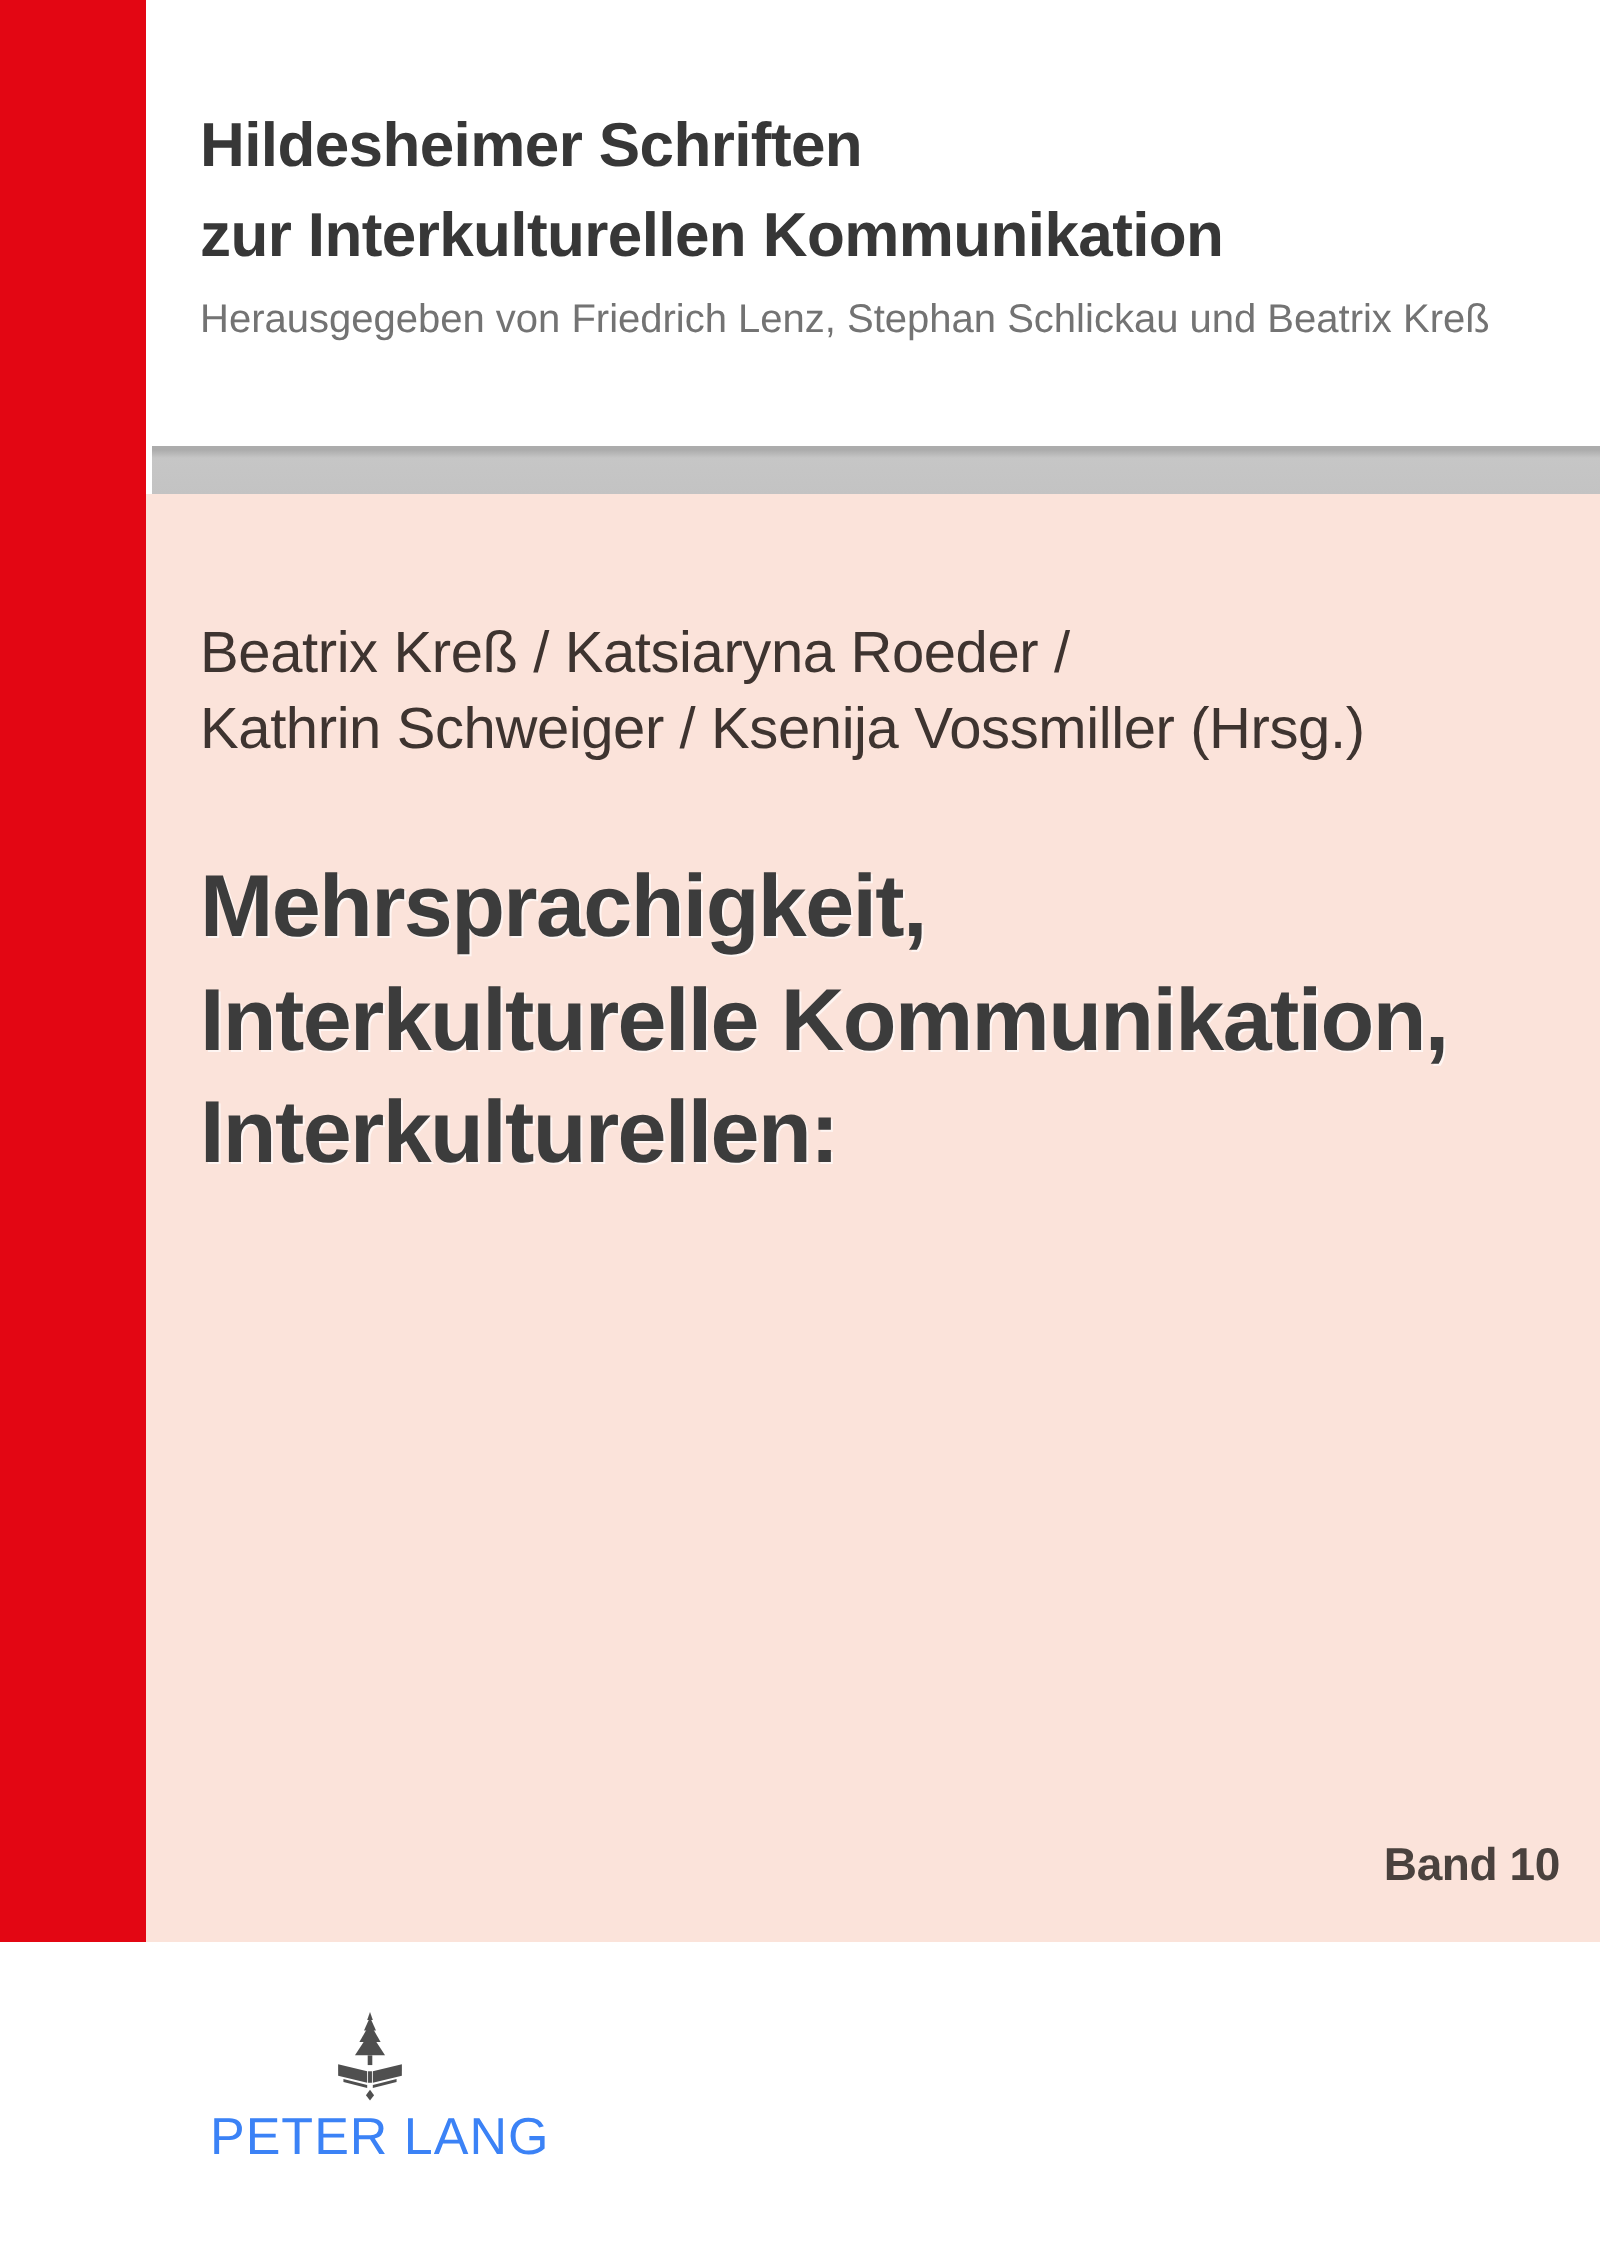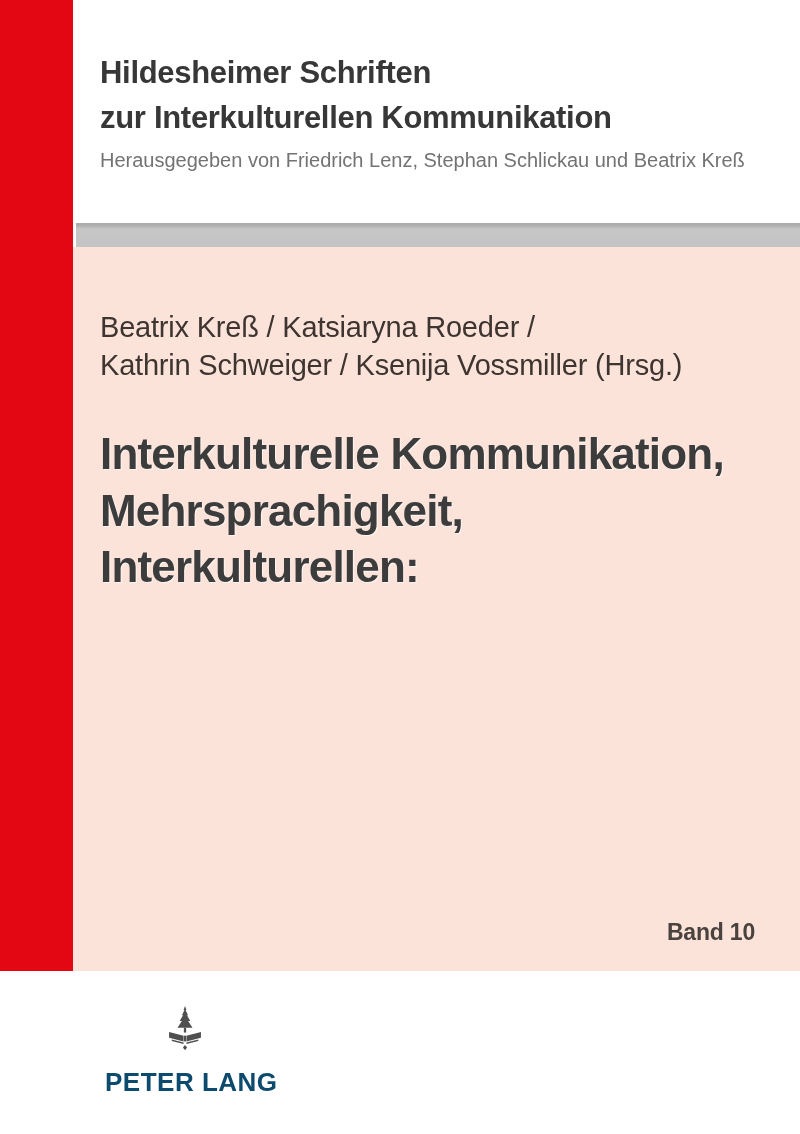--- a/index.html
+++ b/index.html
@@ -35,31 +35,31 @@
     font-size:29px; font-weight:400; line-height:38px;
     letter-spacing:-0.2px; color:#3e3430; white-space:nowrap;
   }
   .main-title {
     position:absolute; left:100px; top:426px;
     font-size:44px; font-weight:700; line-height:56.5px;
     letter-spacing:-0.8px; color:#3c3c3c; white-space:nowrap;
     text-shadow:1px 1px 0 rgba(255,255,255,0.65);
   }
   .band-label {
-    position:absolute; right:61px; top:919px;
+    position:absolute; right:36px; top:919px;
     font-size:23px; font-weight:700; letter-spacing:-0.2px; color:#4a423e;
   }
   .footer-logo {
     position:absolute; left:105px; top:1006px; width:160px;
     text-align:center; color:#474747;
   }
   .emblem { display:block; margin:0 auto; width:36px; height:46px; }
   .publisher-name {
-    margin-top:15px; font-size:26px; font-weight:700;
-    letter-spacing:0.5px; color:#0c4a6e; white-space:nowrap;
+    margin-top:1px; font-size:26px; font-weight:400;
+    letter-spacing:0.5px; color:#3b82f6; white-space:nowrap;
   }
 </style>
 </head>
 <body>
 
 <div class="cover">
 
   <div class="red-stripe"></div>
 
   <div class="series-title">
@@ -72,22 +72,22 @@
   <div class="gray-band"></div>
 
   <div class="pink-section"></div>
 
   <div class="vol-editors">
     <div>Beatrix Kreß / Katsiaryna Roeder /</div>
     <div>Kathrin Schweiger / Ksenija Vossmiller (Hrsg.)</div>
   </div>
 
   <div class="main-title">
+    <div>Mehrsprachigkeit,</div>
     <div>Interkulturelle Kommunikation,</div>
-    <div>Mehrsprachigkeit,</div>
     <div>Interkulturellen:</div>
   </div>
 
   <div class="band-label">Band 10</div>
 
   <div class="footer-logo">
     <svg class="emblem" viewBox="0 0 40 52" xmlns="http://www.w3.org/2000/svg" fill="#4f4f4f">
       <polygon points="20,0 21.6,4.5 18.4,4.5"></polygon>
       <polygon points="20,3 23.4,10.5 16.6,10.5"></polygon>
       <polygon points="20,6.5 26,17 14,17"></polygon>

